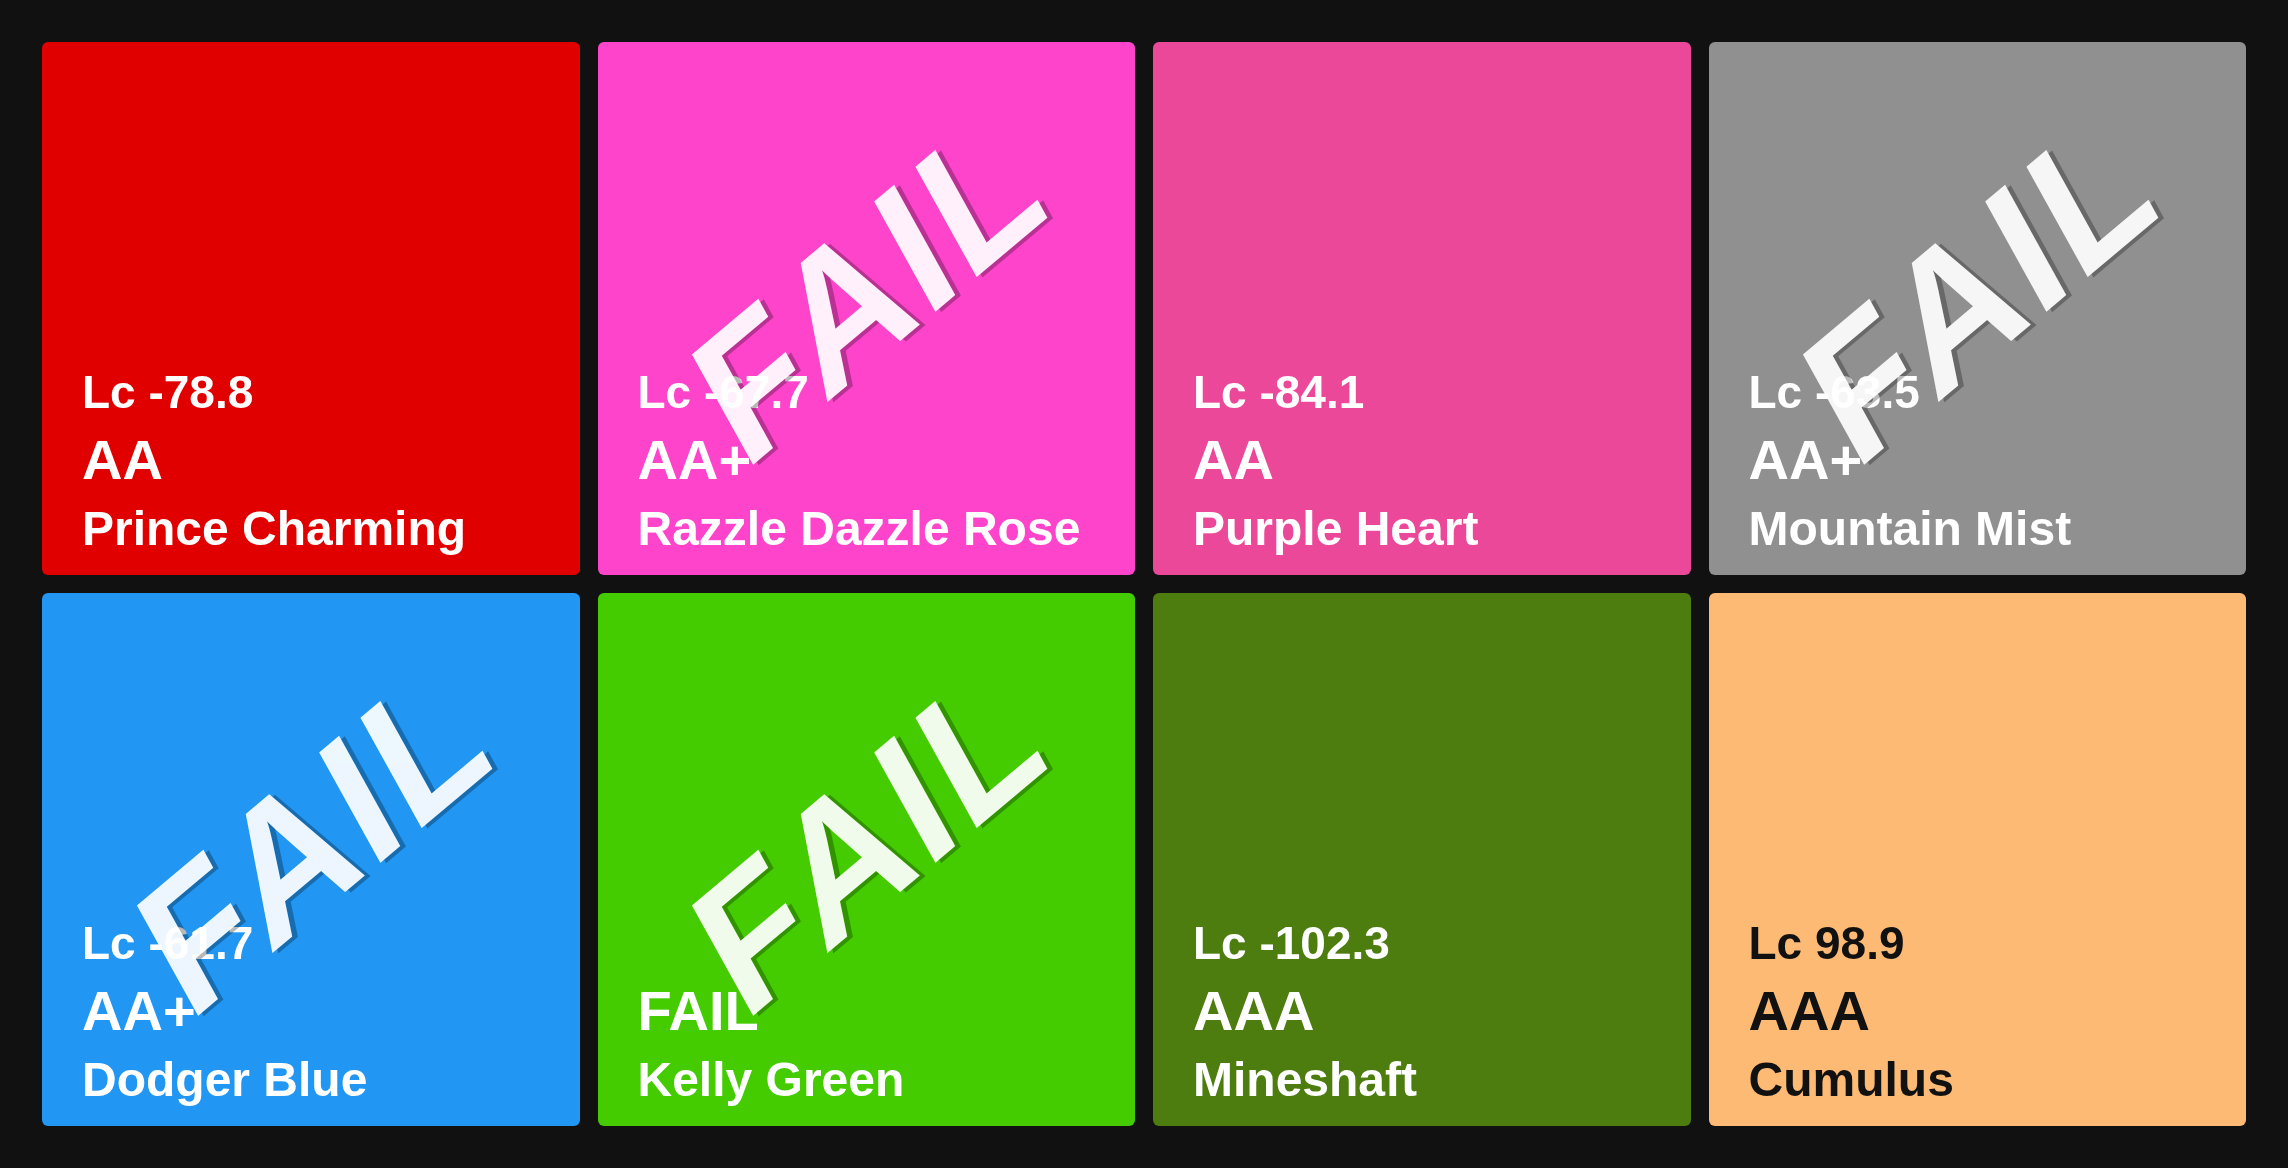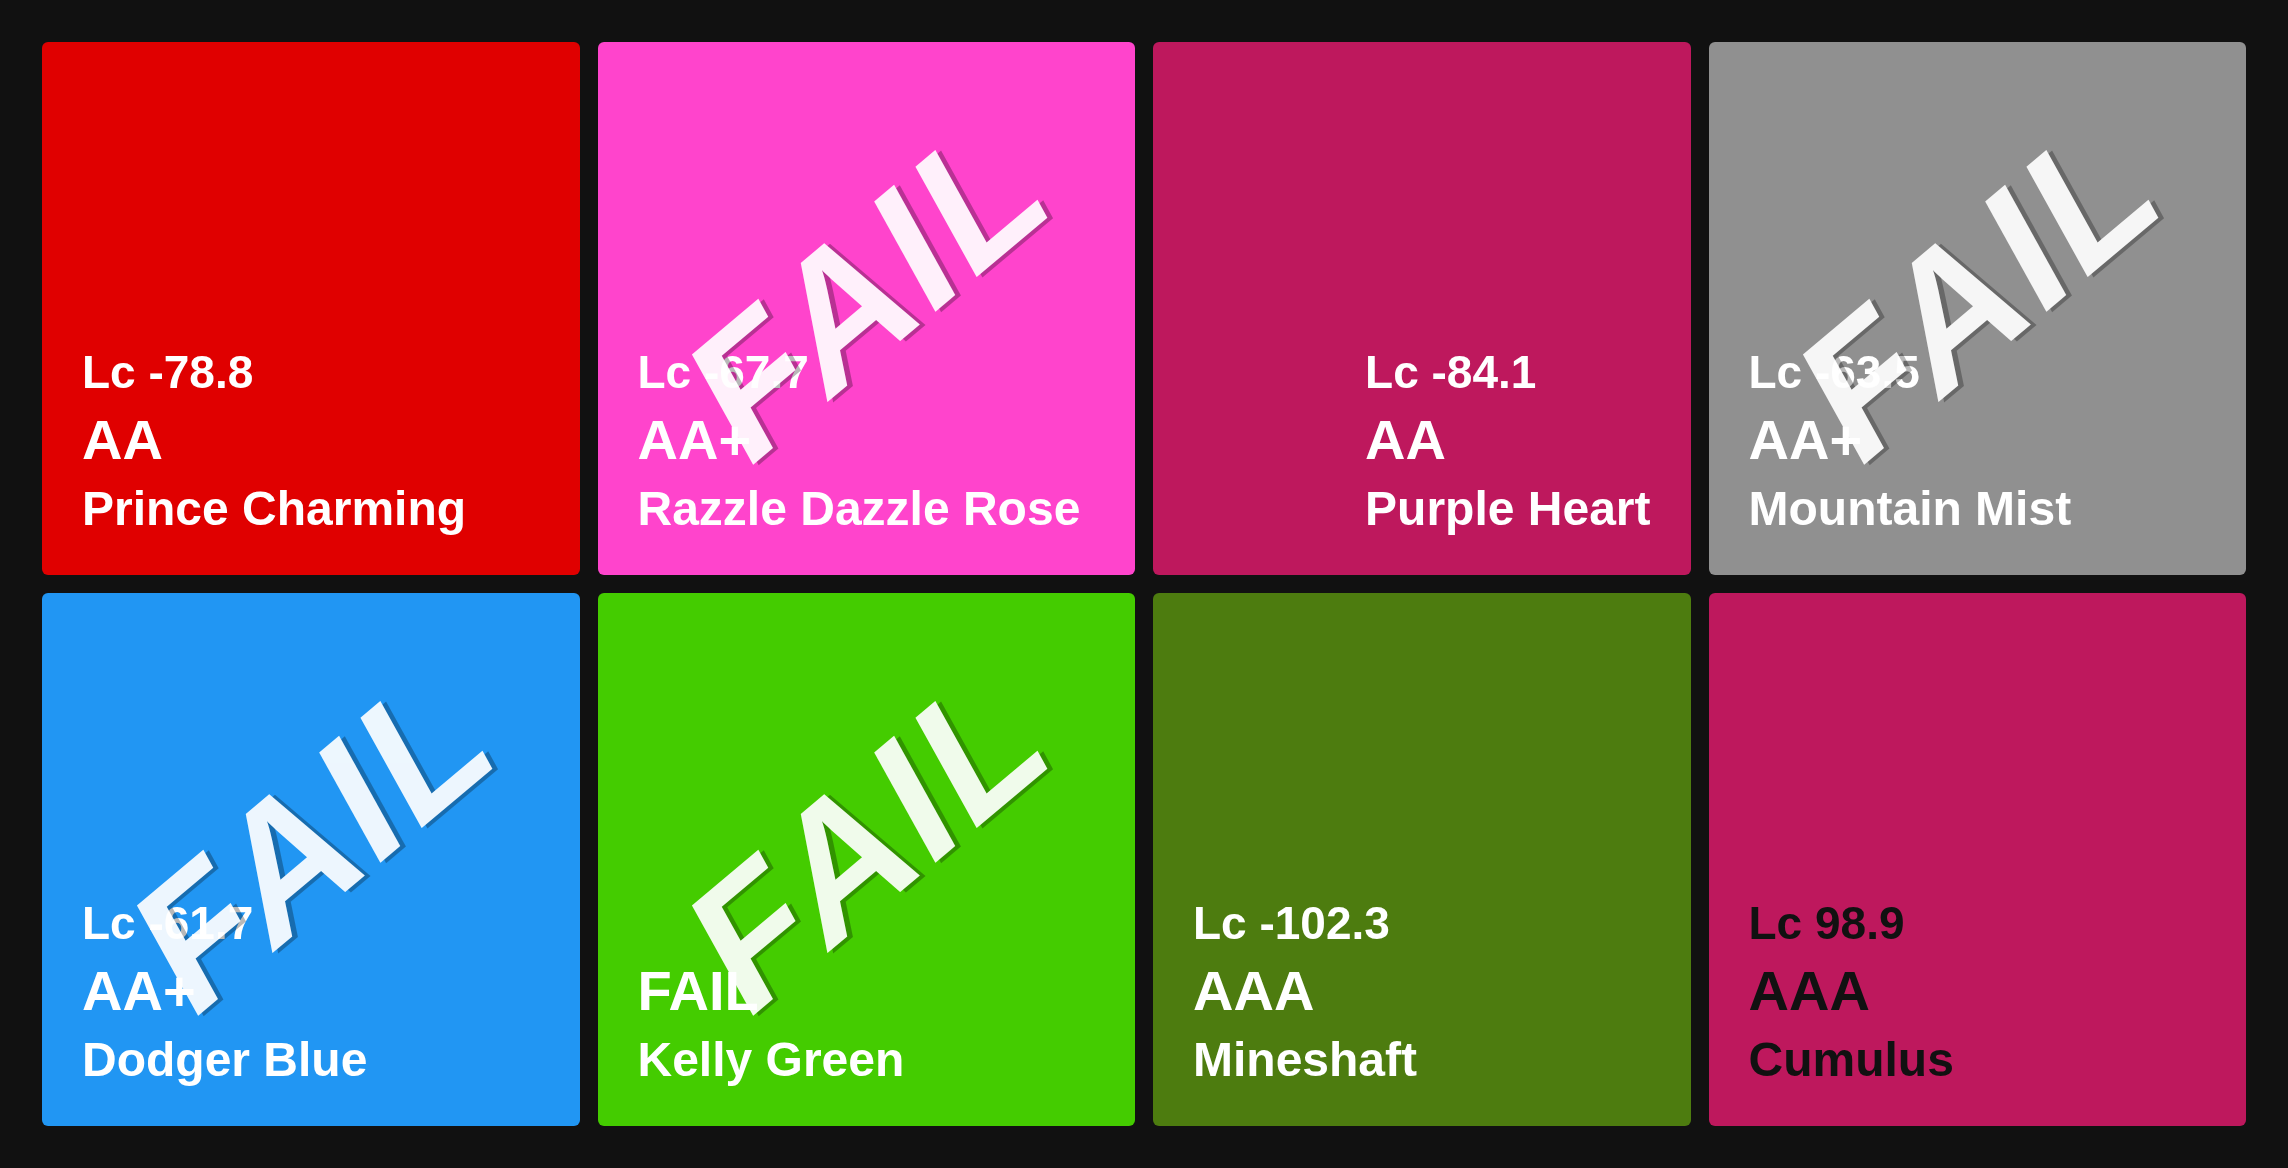--- a/index.html
+++ b/index.html
@@ -25,21 +25,21 @@
       padding: 18px;
     }
 
     .tile {
       position: relative;
       border-radius: 6px;
       overflow: hidden;
       display: flex;
       flex-direction: column;
       justify-content: flex-end;
-      padding: 36px 40px;
+      padding: 16px 40px;
     }
 
     .tile-label {
       font-size: 42px;
       font-weight: 900;
       line-height: 1.25;
       color: white;
     }
 
     .tile-label.dark {
@@ -91,21 +91,21 @@
       </div>
     </div>
     <div class="tile" style="background-color: rgb(255, 68, 204);">
       <div class="fail-stamp">FAIL</div>
       <div class="tile-label">
         <div class="lc-value">Lc -67.7</div>
         <div class="rating">AA+</div>
         <div class="color-name">Razzle Dazzle Rose</div>
       </div>
     </div>
-    <div class="tile" style="background-color: #be185d; align-items: flex-end;">
+    <div class="tile" style="background-color: #ec4899;">
       <div class="tile-label">
         <div class="lc-value">Lc -84.1</div>
         <div class="rating">AA</div>
         <div class="color-name">Purple Heart</div>
       </div>
     </div>
     <div class="tile" style="background-color: rgb(144, 144, 144);">
       <div class="fail-stamp">FAIL</div>
       <div class="tile-label">
         <div class="lc-value">Lc -63.5</div>
@@ -128,20 +128,20 @@
         <div class="color-name">Kelly Green</div>
       </div>
     </div>
     <div class="tile" style="background-color: #4d7c0f;">
       <div class="tile-label">
         <div class="lc-value">Lc -102.3</div>
         <div class="rating">AAA</div>
         <div class="color-name">Mineshaft</div>
       </div>
     </div>
-    <div class="tile" style="background-color: #be185d;">
+    <div class="tile" style="background-color: #fdba74;">
       <div class="tile-label dark">
         <div class="lc-value">Lc 98.9</div>
         <div class="rating">AAA</div>
         <div class="color-name">Cumulus</div>
       </div>
     </div>
   </div>
 
 </body></html>

